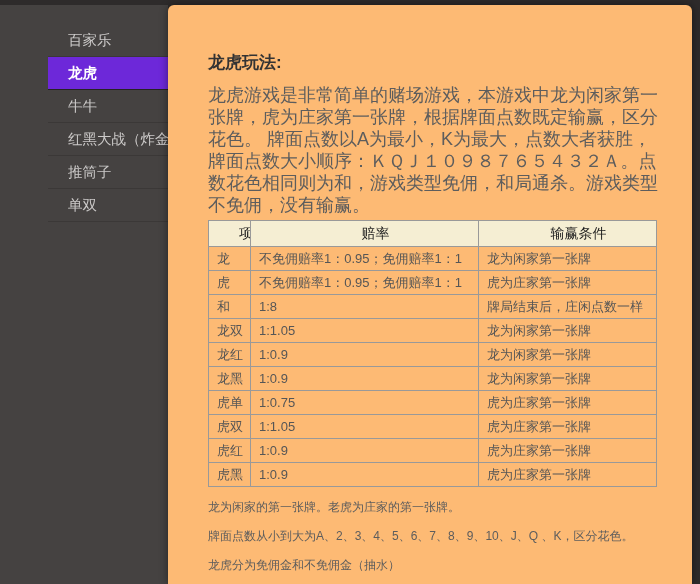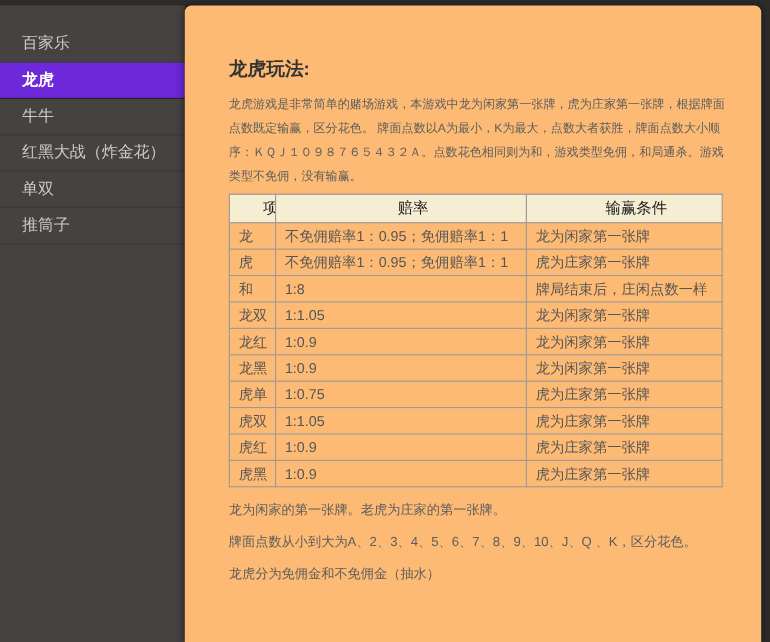--- a/index.html
+++ b/index.html
@@ -20,20 +20,21 @@
   .sidebar ul { list-style: none; margin: 0; padding: 19px 0 0 0; }
   .side-item {
     height: 32px; line-height: 32px;
     padding-left: 20px;
     color: #cccac9;
     font-size: 14.5px;
     border-bottom: 1px solid #3b3837;
     cursor: pointer;
     white-space: nowrap;
     overflow: hidden;
+    margin-left: 48px;
   }
   .side-item.active {
     background: #6d28d9;
     color: #ffffff;
     font-weight: bold;
     border-bottom-color: #262323;
   }
 
   
   .panel {
@@ -48,21 +49,21 @@
   }
   .panel h1 {
     margin: 0;
     font-size: 17px; line-height: 20px;
     color: #333333;
     font-weight: bold;
   }
   .intro {
     margin: 11px 0 0 0;
     width: 452px;
-    font-size: 11px;
+    font-size: 18px;
     line-height: 22px;
     color: #5d5d5d;
   }
 
   
   table.payout {
     border-collapse: collapse;
     table-layout: fixed;
     width: 448px;
     margin-top: 4px;
@@ -106,22 +107,22 @@
 <body>
 
 <div class="app">
 
   <nav class="sidebar">
     <ul id="sidebar-list">
         <li class="side-item"><span>百家乐</span></li>
         <li class="side-item active"><span>龙虎</span></li>
         <li class="side-item"><span>牛牛</span></li>
         <li class="side-item"><span>红黑大战（炸金花）</span></li>
+        <li class="side-item"><span>推筒子</span></li>
         <li class="side-item"><span>单双</span></li>
-        <li class="side-item"><span>推筒子</span></li>
       </ul>
   </nav>
 
   <main class="panel">
     <h1>龙虎玩法:</h1>
     <p class="intro">龙虎游戏是非常简单的赌场游戏，本游戏中龙为闲家第一张牌，虎为庄家第一张牌，根据牌面点数既定输赢，区分花色。 牌面点数以A为最小，K为最大，点数大者获胜，牌面点数大小顺序：ＫＱＪ１０９８７６５４３２Ａ。点数花色相同则为和，游戏类型免佣，和局通杀。游戏类型不免佣，没有输赢。</p>
 
     <table class="payout">
       <colgroup>
         <col style="width:42px">

